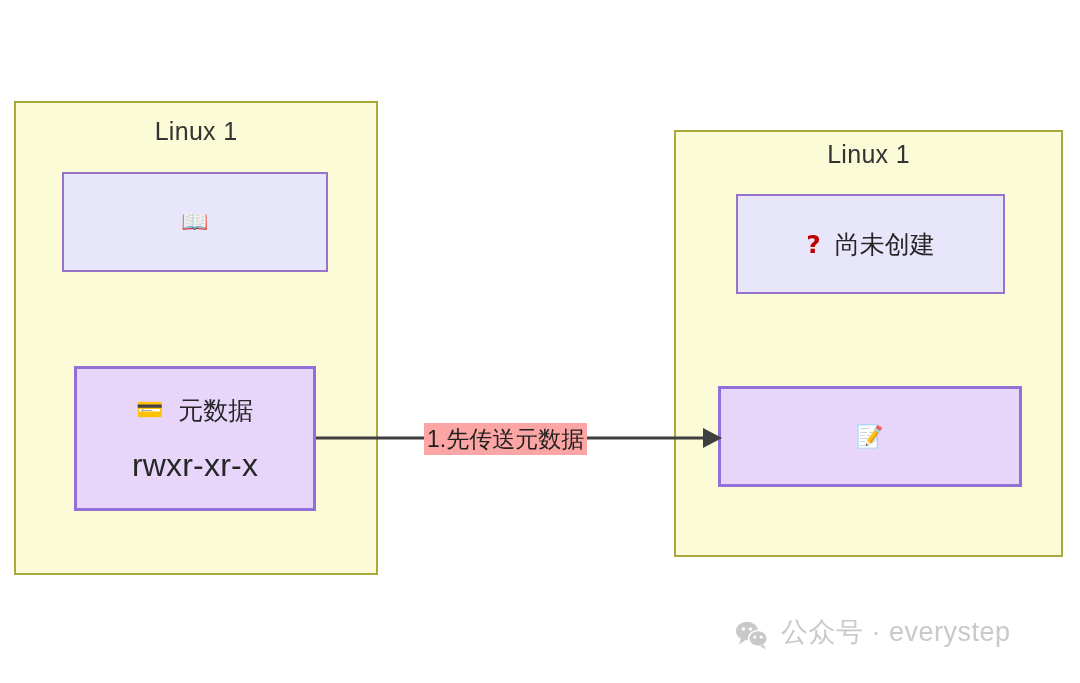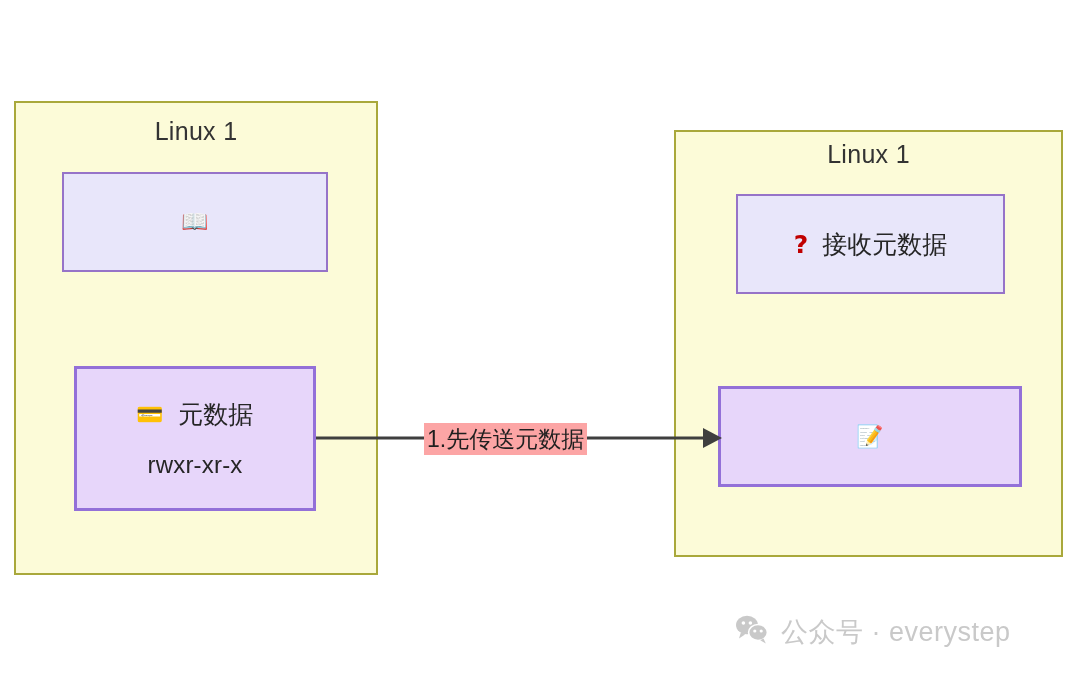--- a/index.html
+++ b/index.html
@@ -62,21 +62,21 @@
     align-items: center;
     justify-content: center;
     gap: 14px;
     white-space: nowrap;
   }
   .node-label {
     font-size: 25px;
     color: #262626;
   }
   .node-sub {
-    font-size: 24px;
+    font-size: 32px;
     color: #262626;
     margin-top: 20px;
     letter-spacing: 0.2px;
   }
   .emoji {
     font-family: "DejaVu Sans", sans-serif;
     font-size: 22px;
     line-height: 1;
     display: inline-block;
   }
@@ -123,21 +123,21 @@
     padding: 1px 3px;
     white-space: nowrap;
   }
 
   
   #watermark {
     position: absolute;
     left: 735px;
     top: 614px;
     display: flex;
-    align-items: flex-start;
+    align-items: flex-end;
     gap: 12px;
     color: #c9c9c9;
     font-size: 27px;
     white-space: nowrap;
   }
   #watermark .wm-text { color: #c9c9c9; letter-spacing: 0.5px; }
 </style>
 </head>
 <body>
 
@@ -161,21 +161,21 @@
     <div class="node-sub">rwxr-xr-x</div>
   </div>
 
   <div id="host-linux2" class="host">
     <div class="host-title">Linux 1</div>
   </div>
 
   <div id="node-not-created" class="node lavender">
     <div class="row">
       <span class="qmark">?</span>
-      <span class="node-label">接收元数据</span>
+      <span class="node-label">尚未创建</span>
     </div>
   </div>
 
   <div id="node-recv-metadata" class="node purple">
     <div class="row">
       <span class="emoji">📝</span>
     </div>
   </div>
 
   <svg id="arrow-svg" viewBox="0 0 1080 683">

